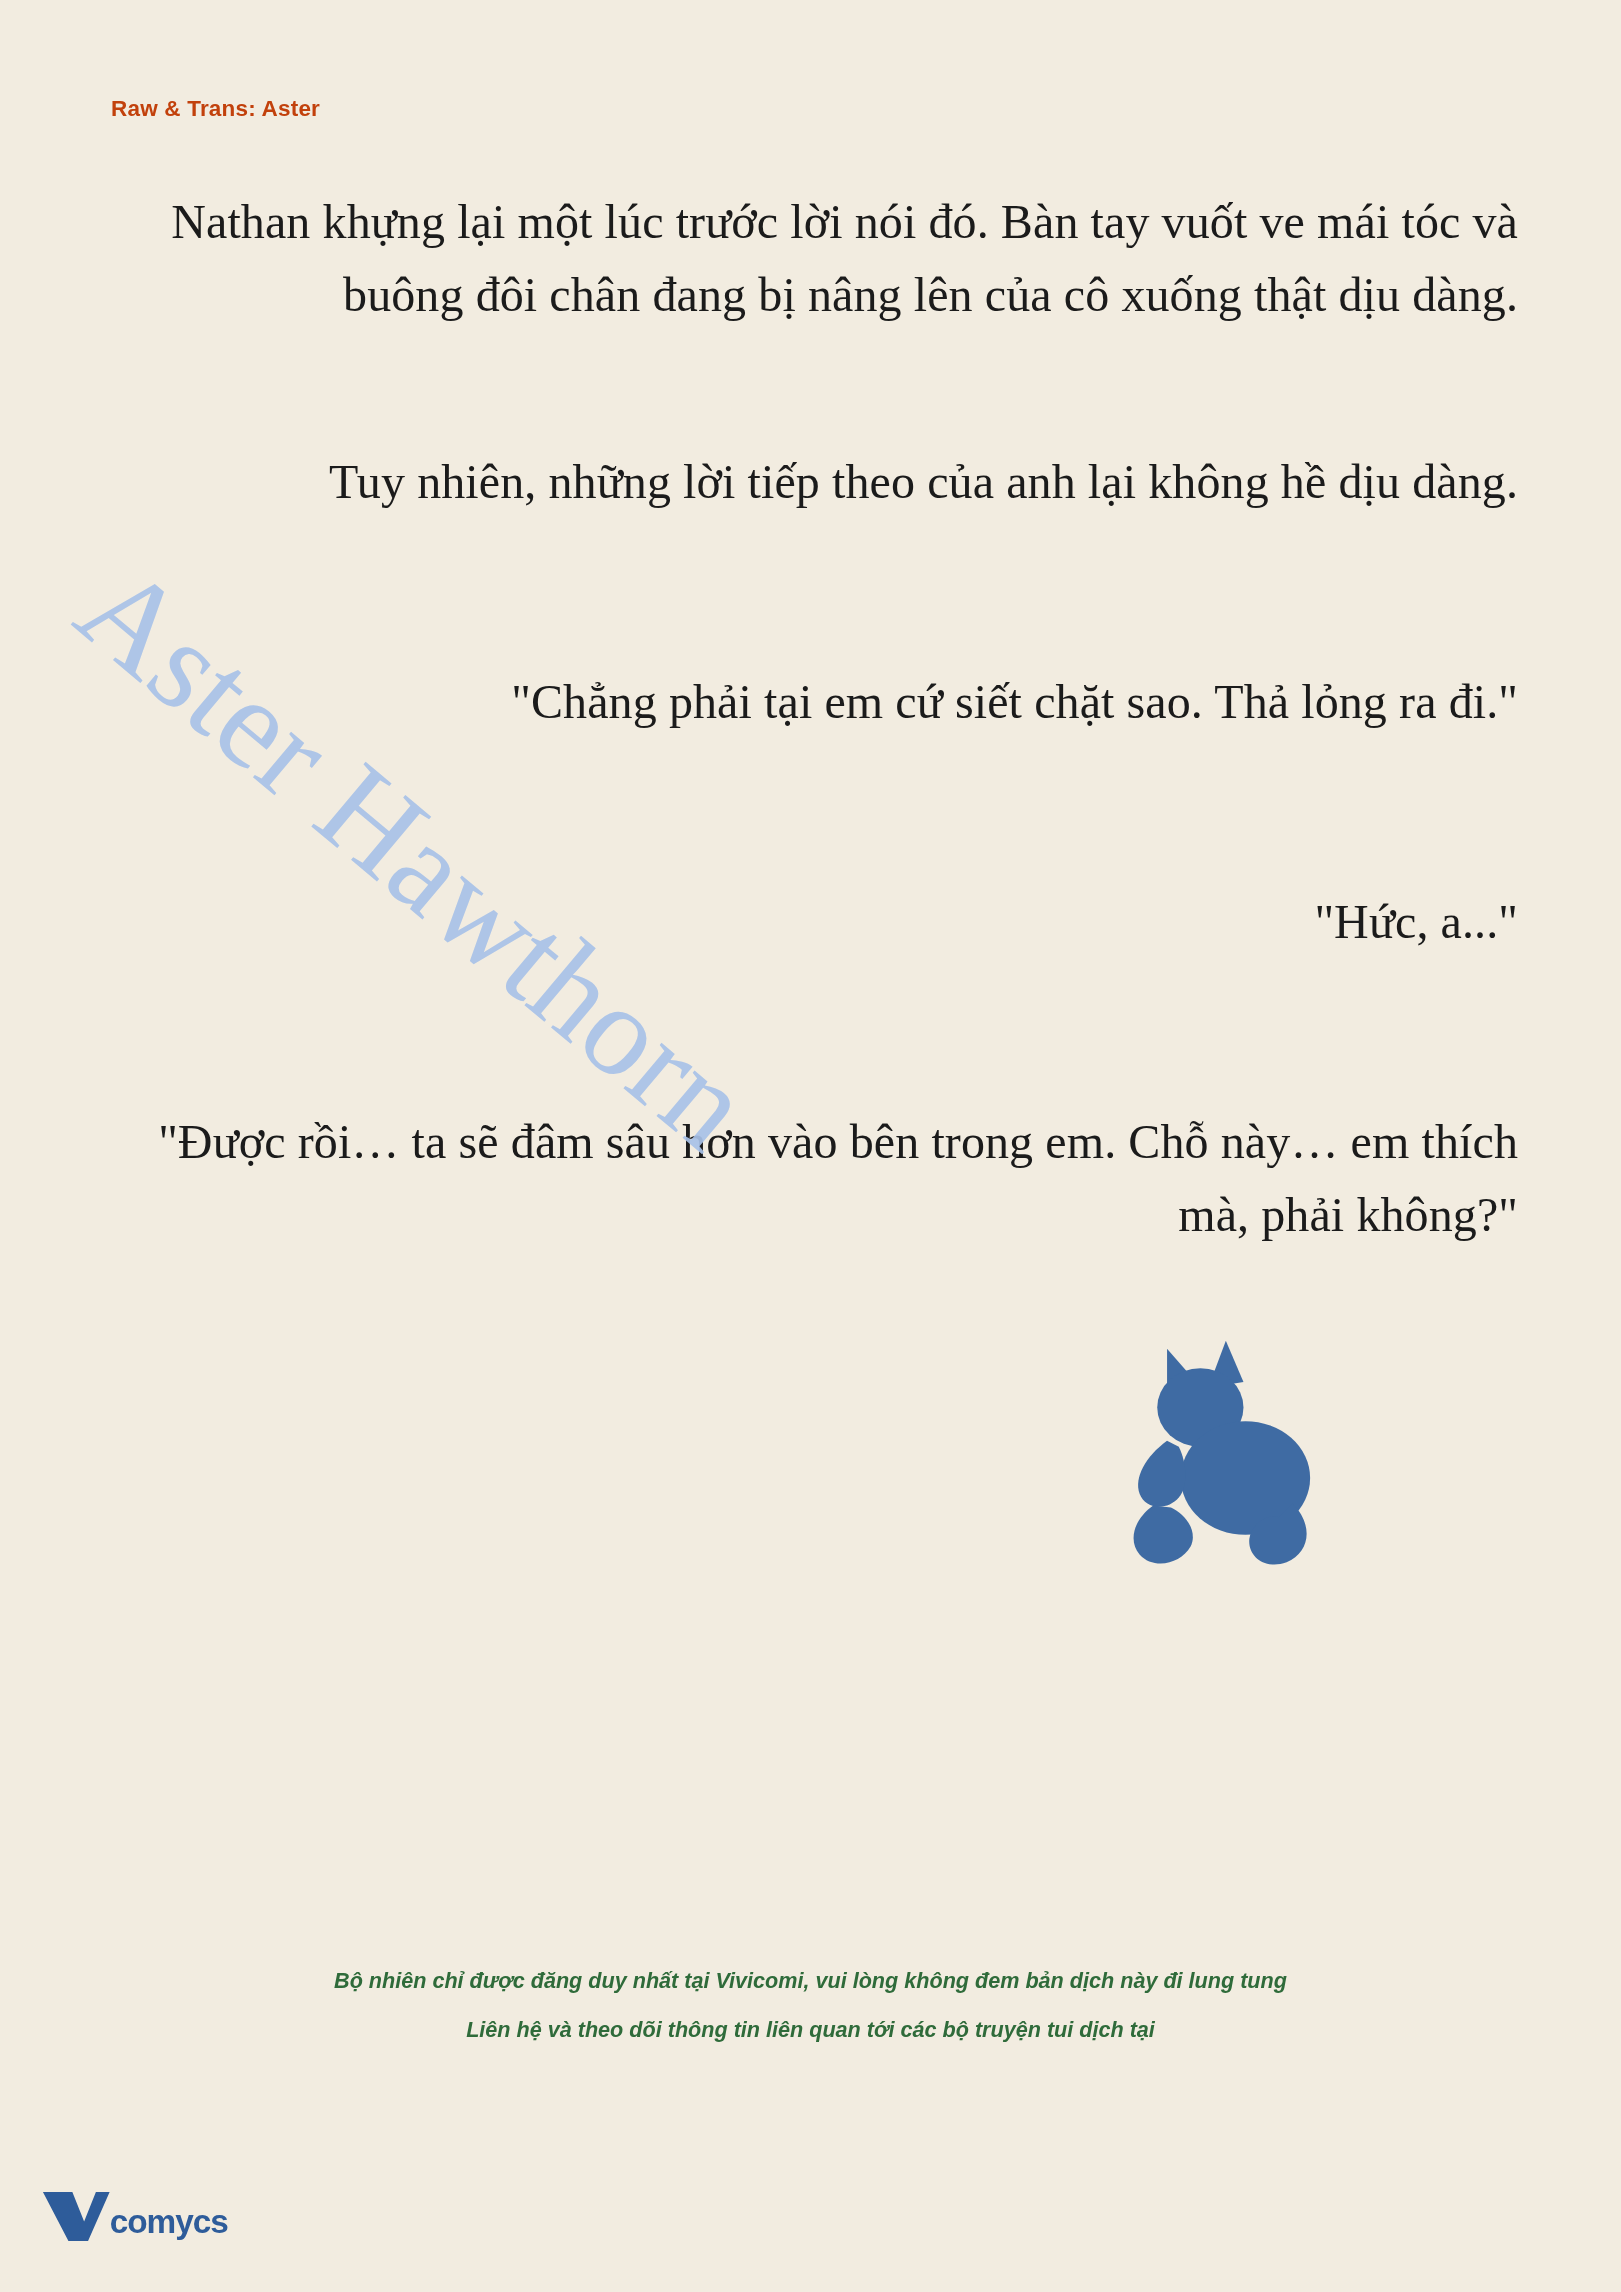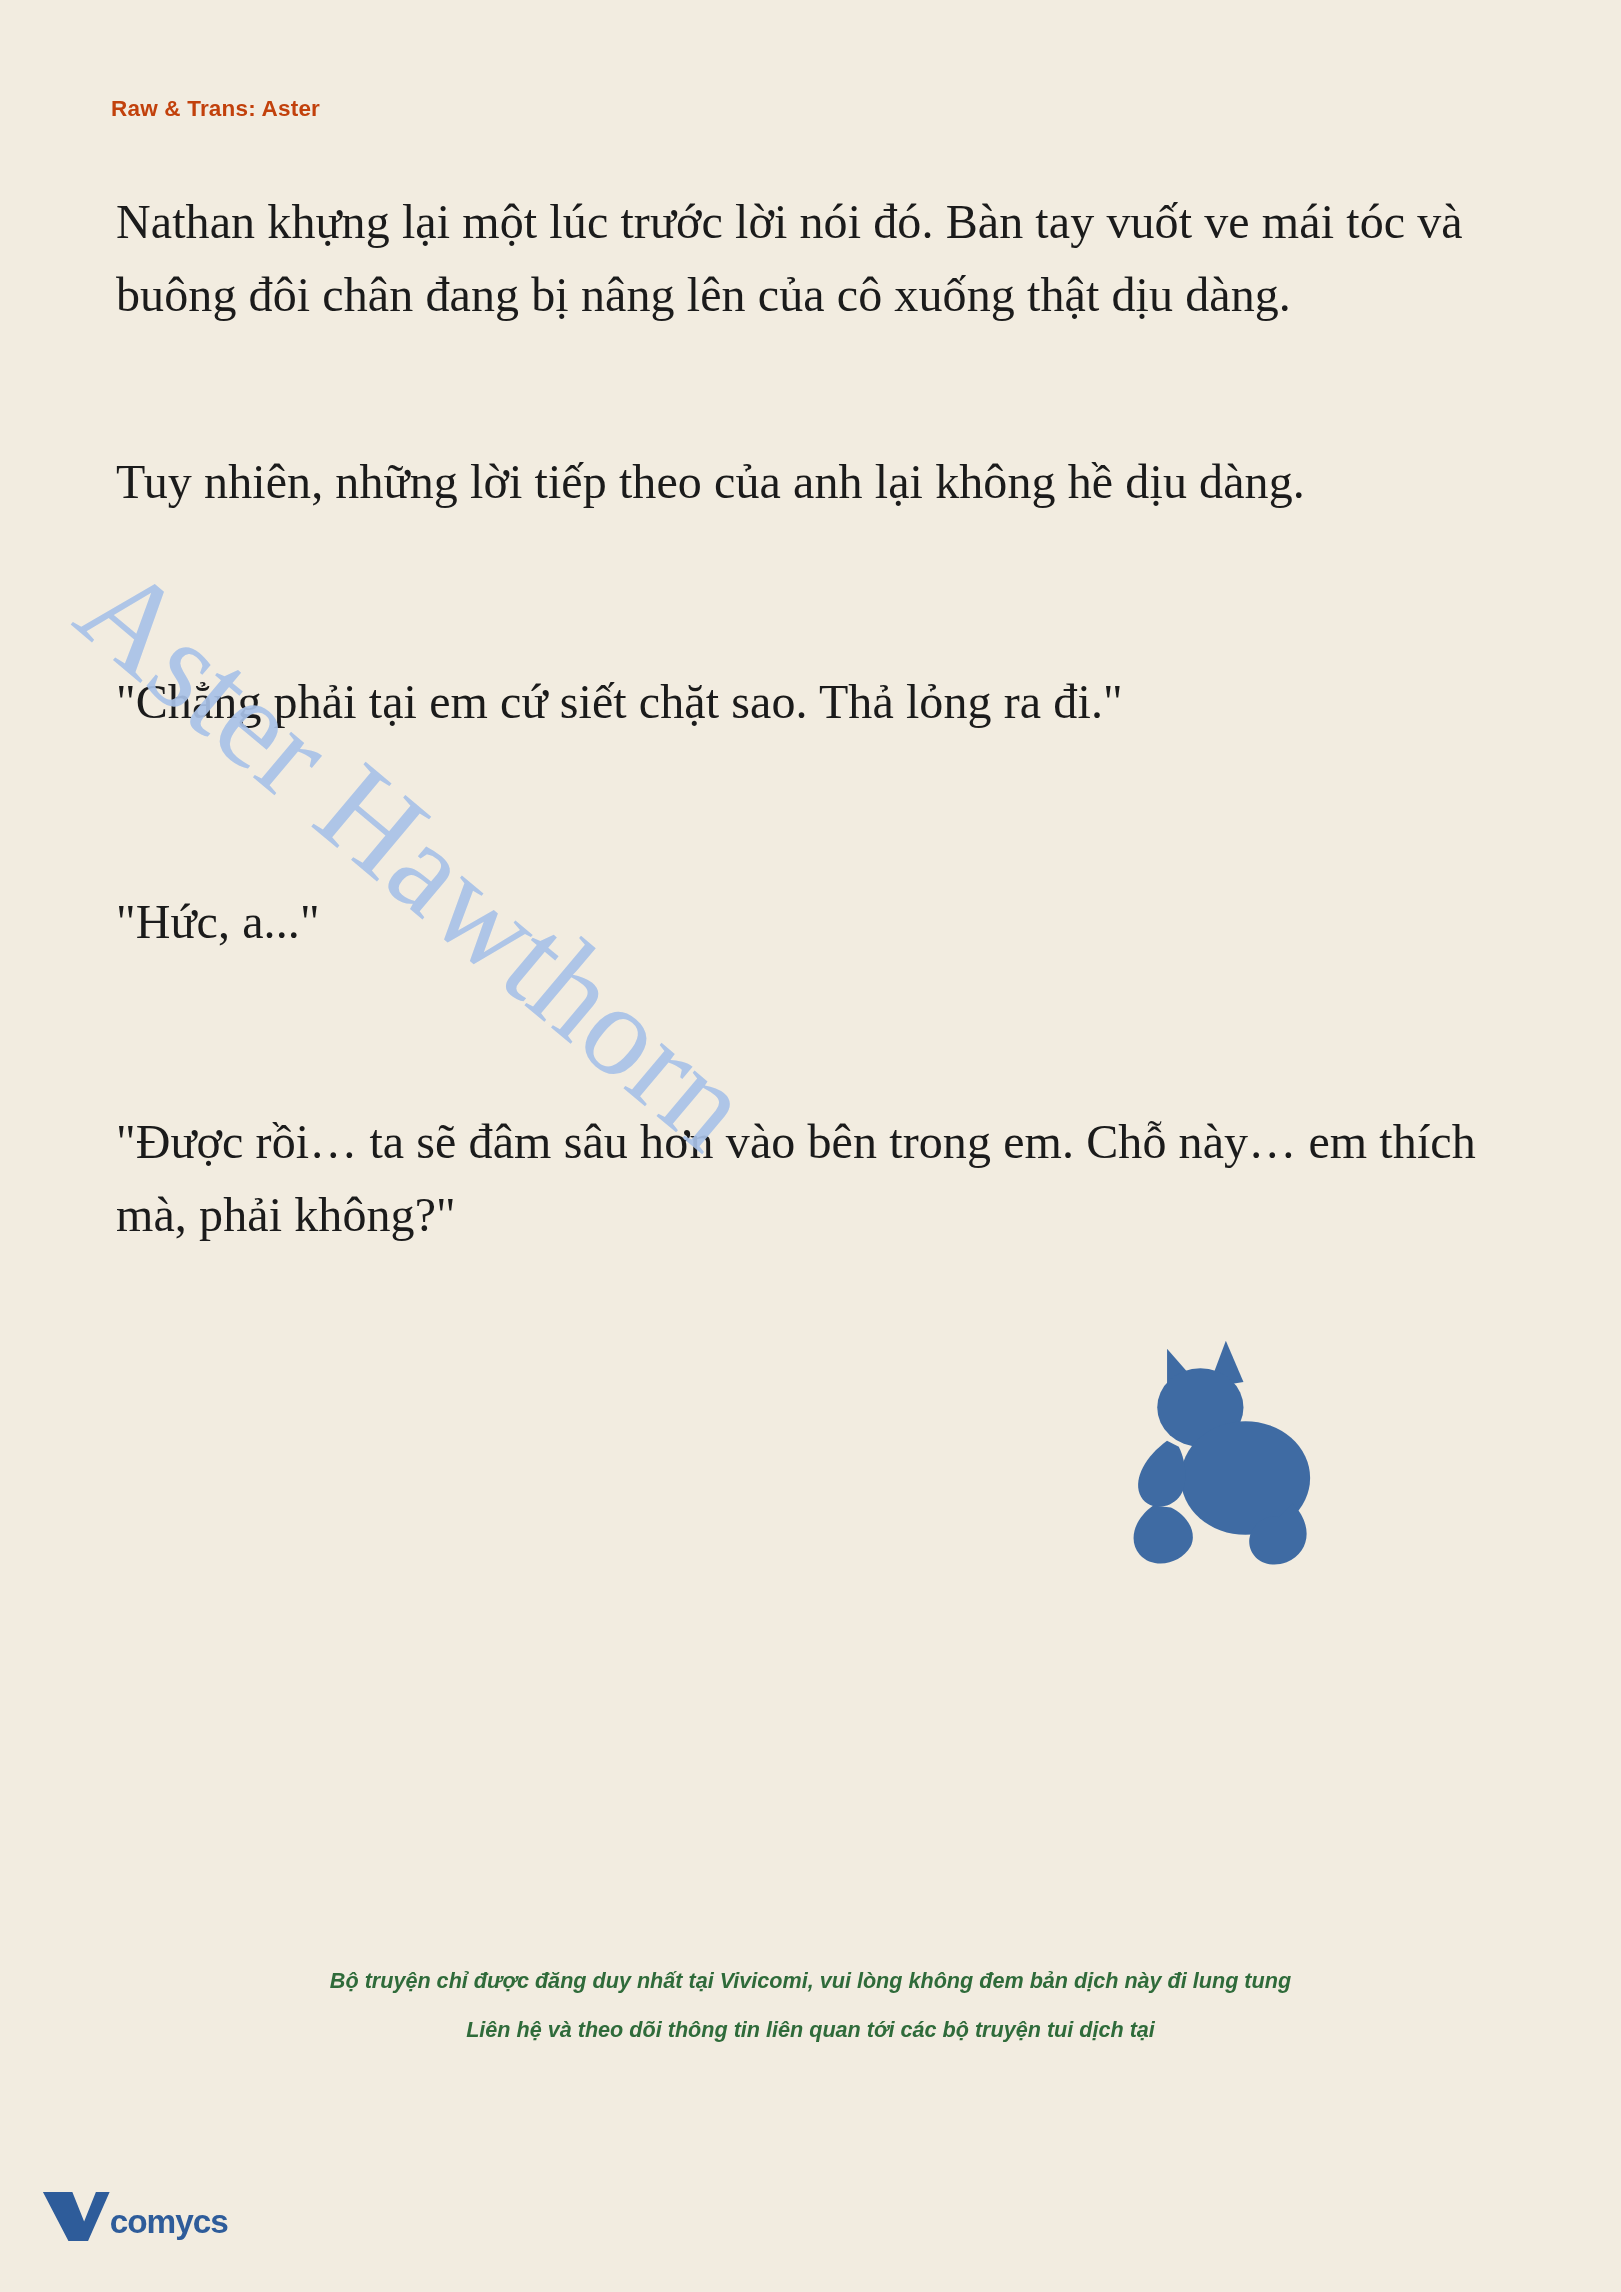--- a/index.html
+++ b/index.html
@@ -41,20 +41,21 @@
     top: 186px;
     width: 1402px;
   }
   .para {
     font-family: "Liberation Serif", serif;
     font-size: 48px;
     line-height: 1.52;
     color: #1b1b1b;
     margin: 0 0 84px 0;
     letter-spacing: 0.1px;
+    text-align: right;
   }
   .para.gap-mid { margin-bottom: 114px; }
   .para.gap-large { margin-bottom: 147px; font-family: Liberation Serif, serif; }
 
   
   .watermark {
     position: absolute;
     left: 145px;
     top: 534px;
     width: 980px;
@@ -138,21 +139,21 @@
         <path d="M58 112 C36 128 24 150 30 166 C36 182 58 184 70 170 C80 158 78 134 70 118 Z"></path>
 
         <path d="M44 178 C24 192 18 214 30 228 C44 244 72 238 82 220 C90 204 76 186 62 180 Z"></path>
 
         <path d="M186 176 C208 198 204 226 180 236 C158 244 140 230 142 212 C144 196 162 186 172 190 Z"></path>
       </g>
     </svg>
   </div>
 
   <div class="footer-notes">
-    <p class="line">Bộ truyện chỉ được đăng duy nhất tại Vivicomi, vui lòng không đem bản dịch này đi lung tung</p>
+    <p class="line">Bộ nhiên chỉ được đăng duy nhất tại Vivicomi, vui lòng không đem bản dịch này đi lung tung</p>
     <p class="line">Liên hệ và theo dõi thông tin liên quan tới các bộ truyện tui dịch tại</p>
   </div>
 
   <div class="logo">
     <svg viewBox="0 0 210 74" width="206" height="73" aria-hidden="true">
       <path d="M4 8 L34 8 L46 38 L58 8 L72 8 L50 58 L30 58 Z" fill="#2e5c9a"></path>
       <text x="72" y="50" font-family="Liberation Sans, sans-serif" font-size="34" font-weight="700" fill="#2e5c9a" letter-spacing="-1">comycs</text>
     </svg>
   </div>
 

